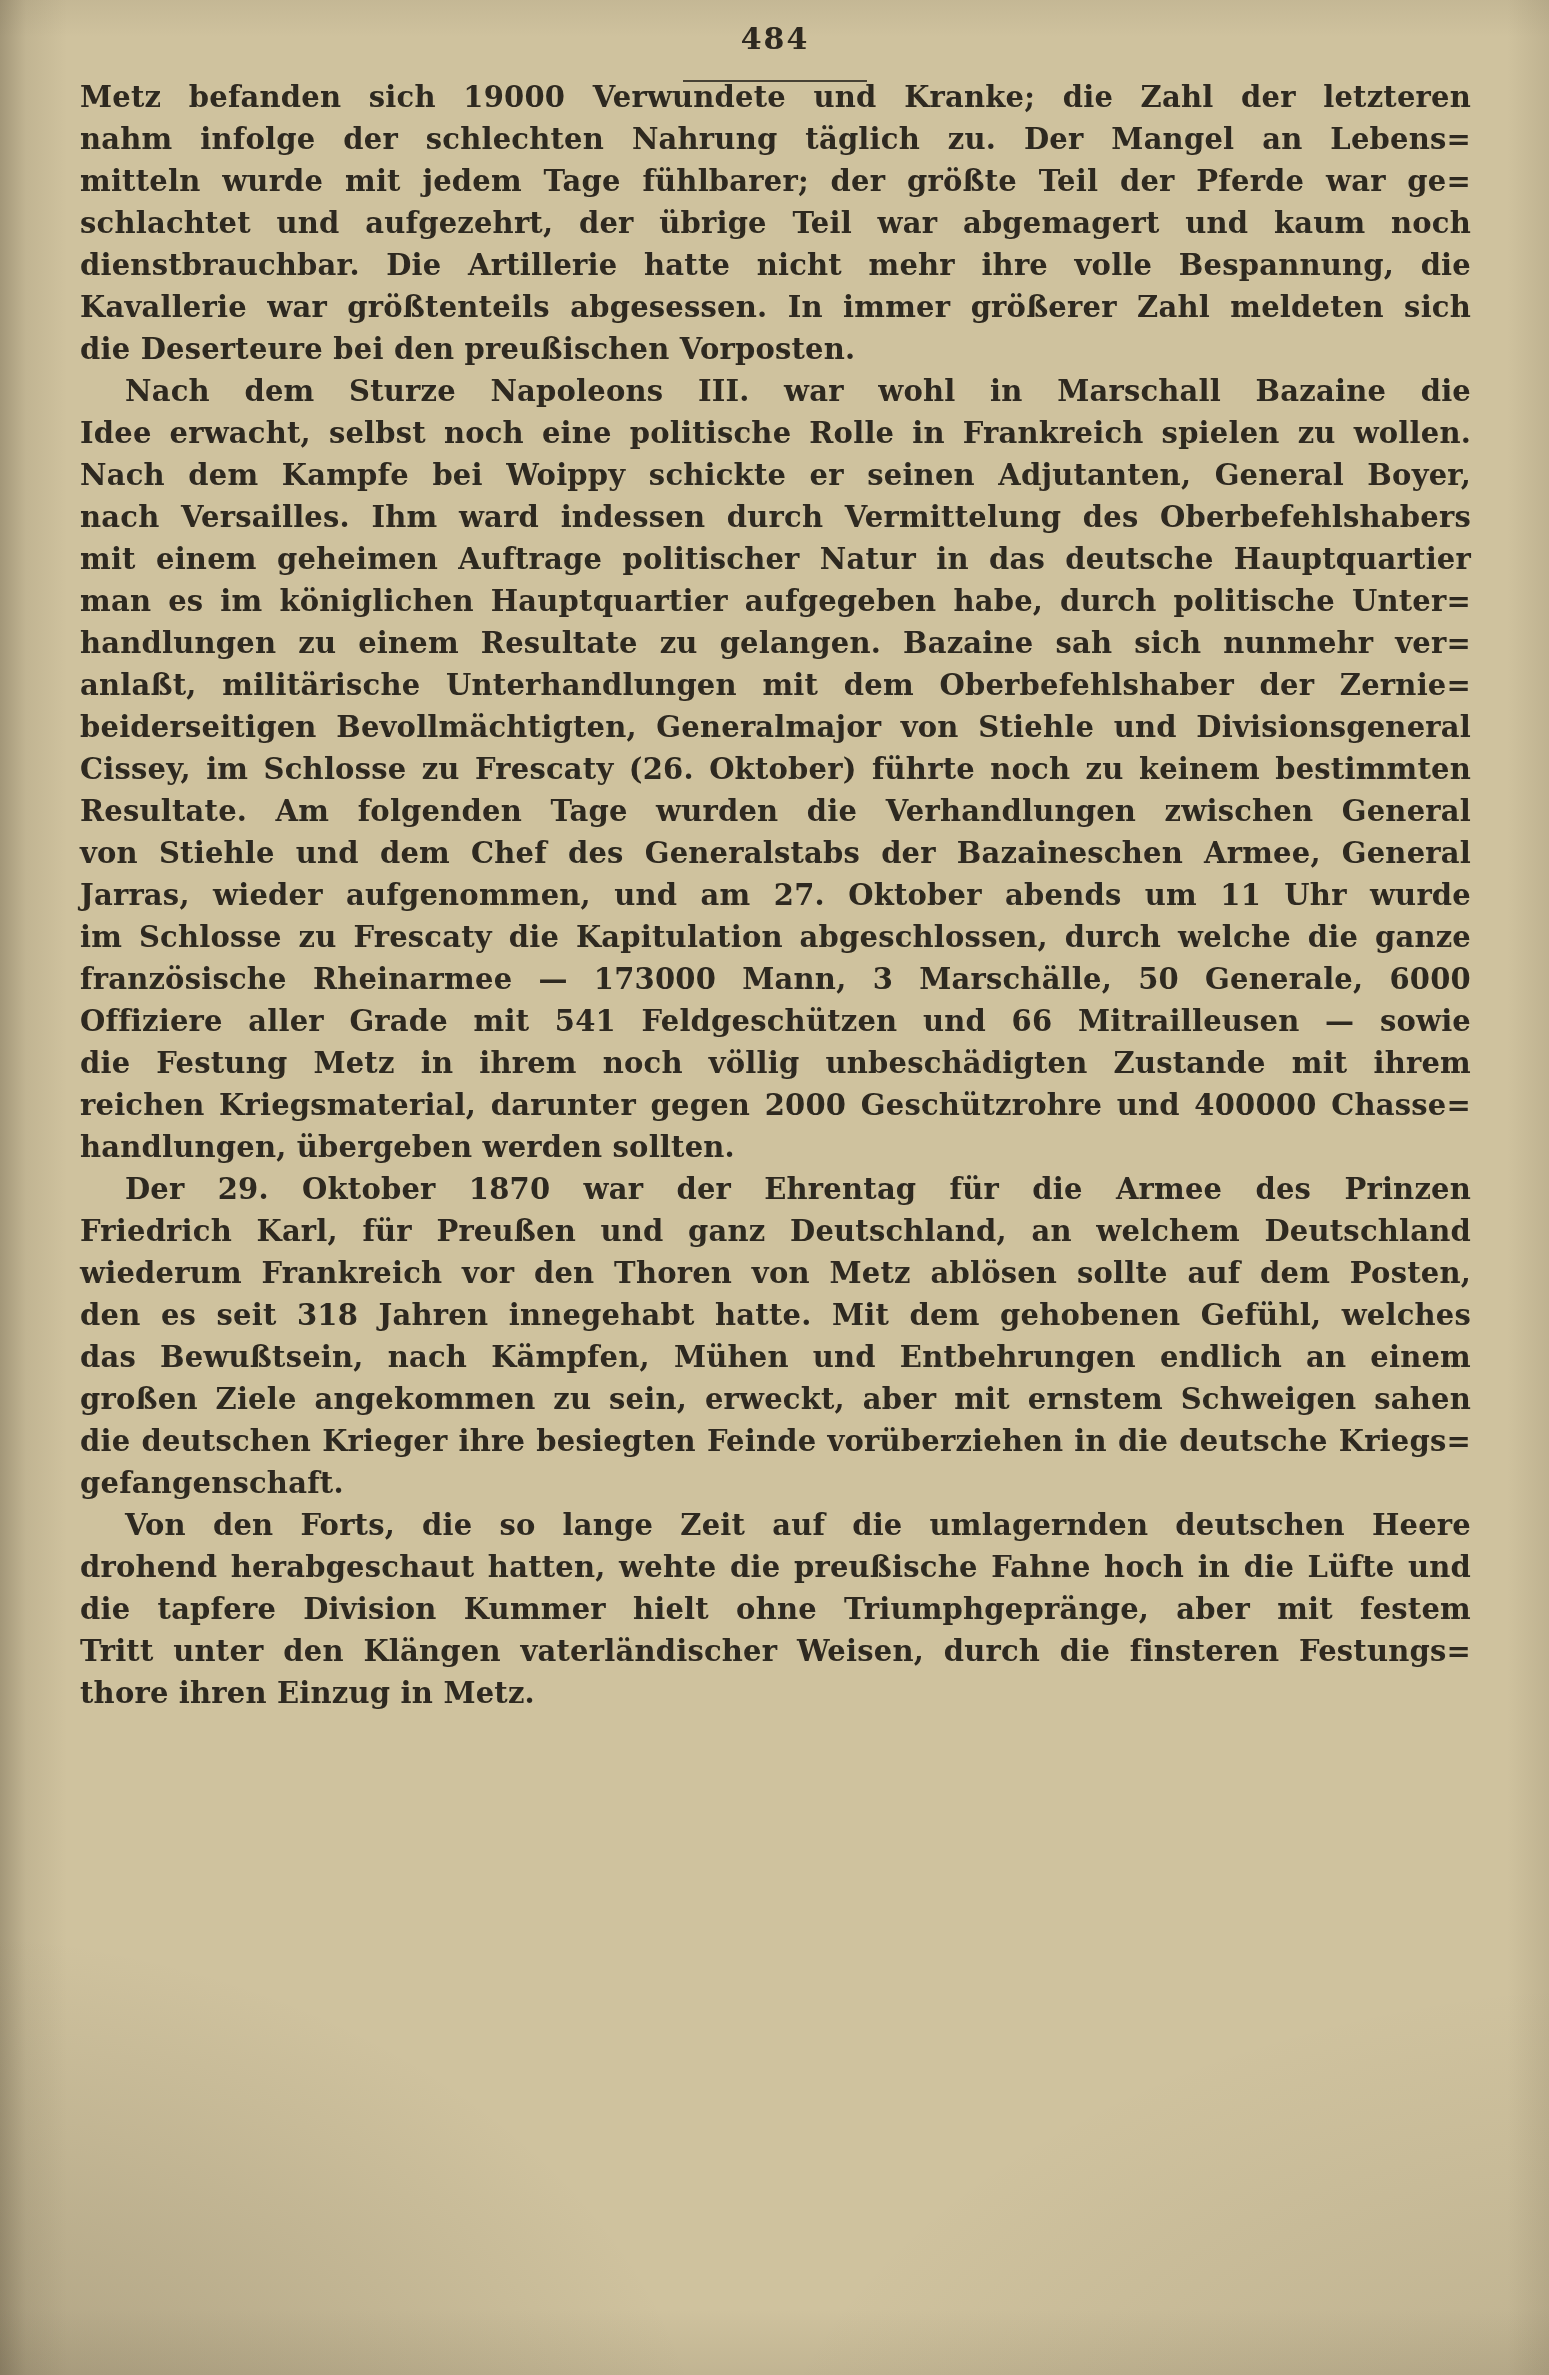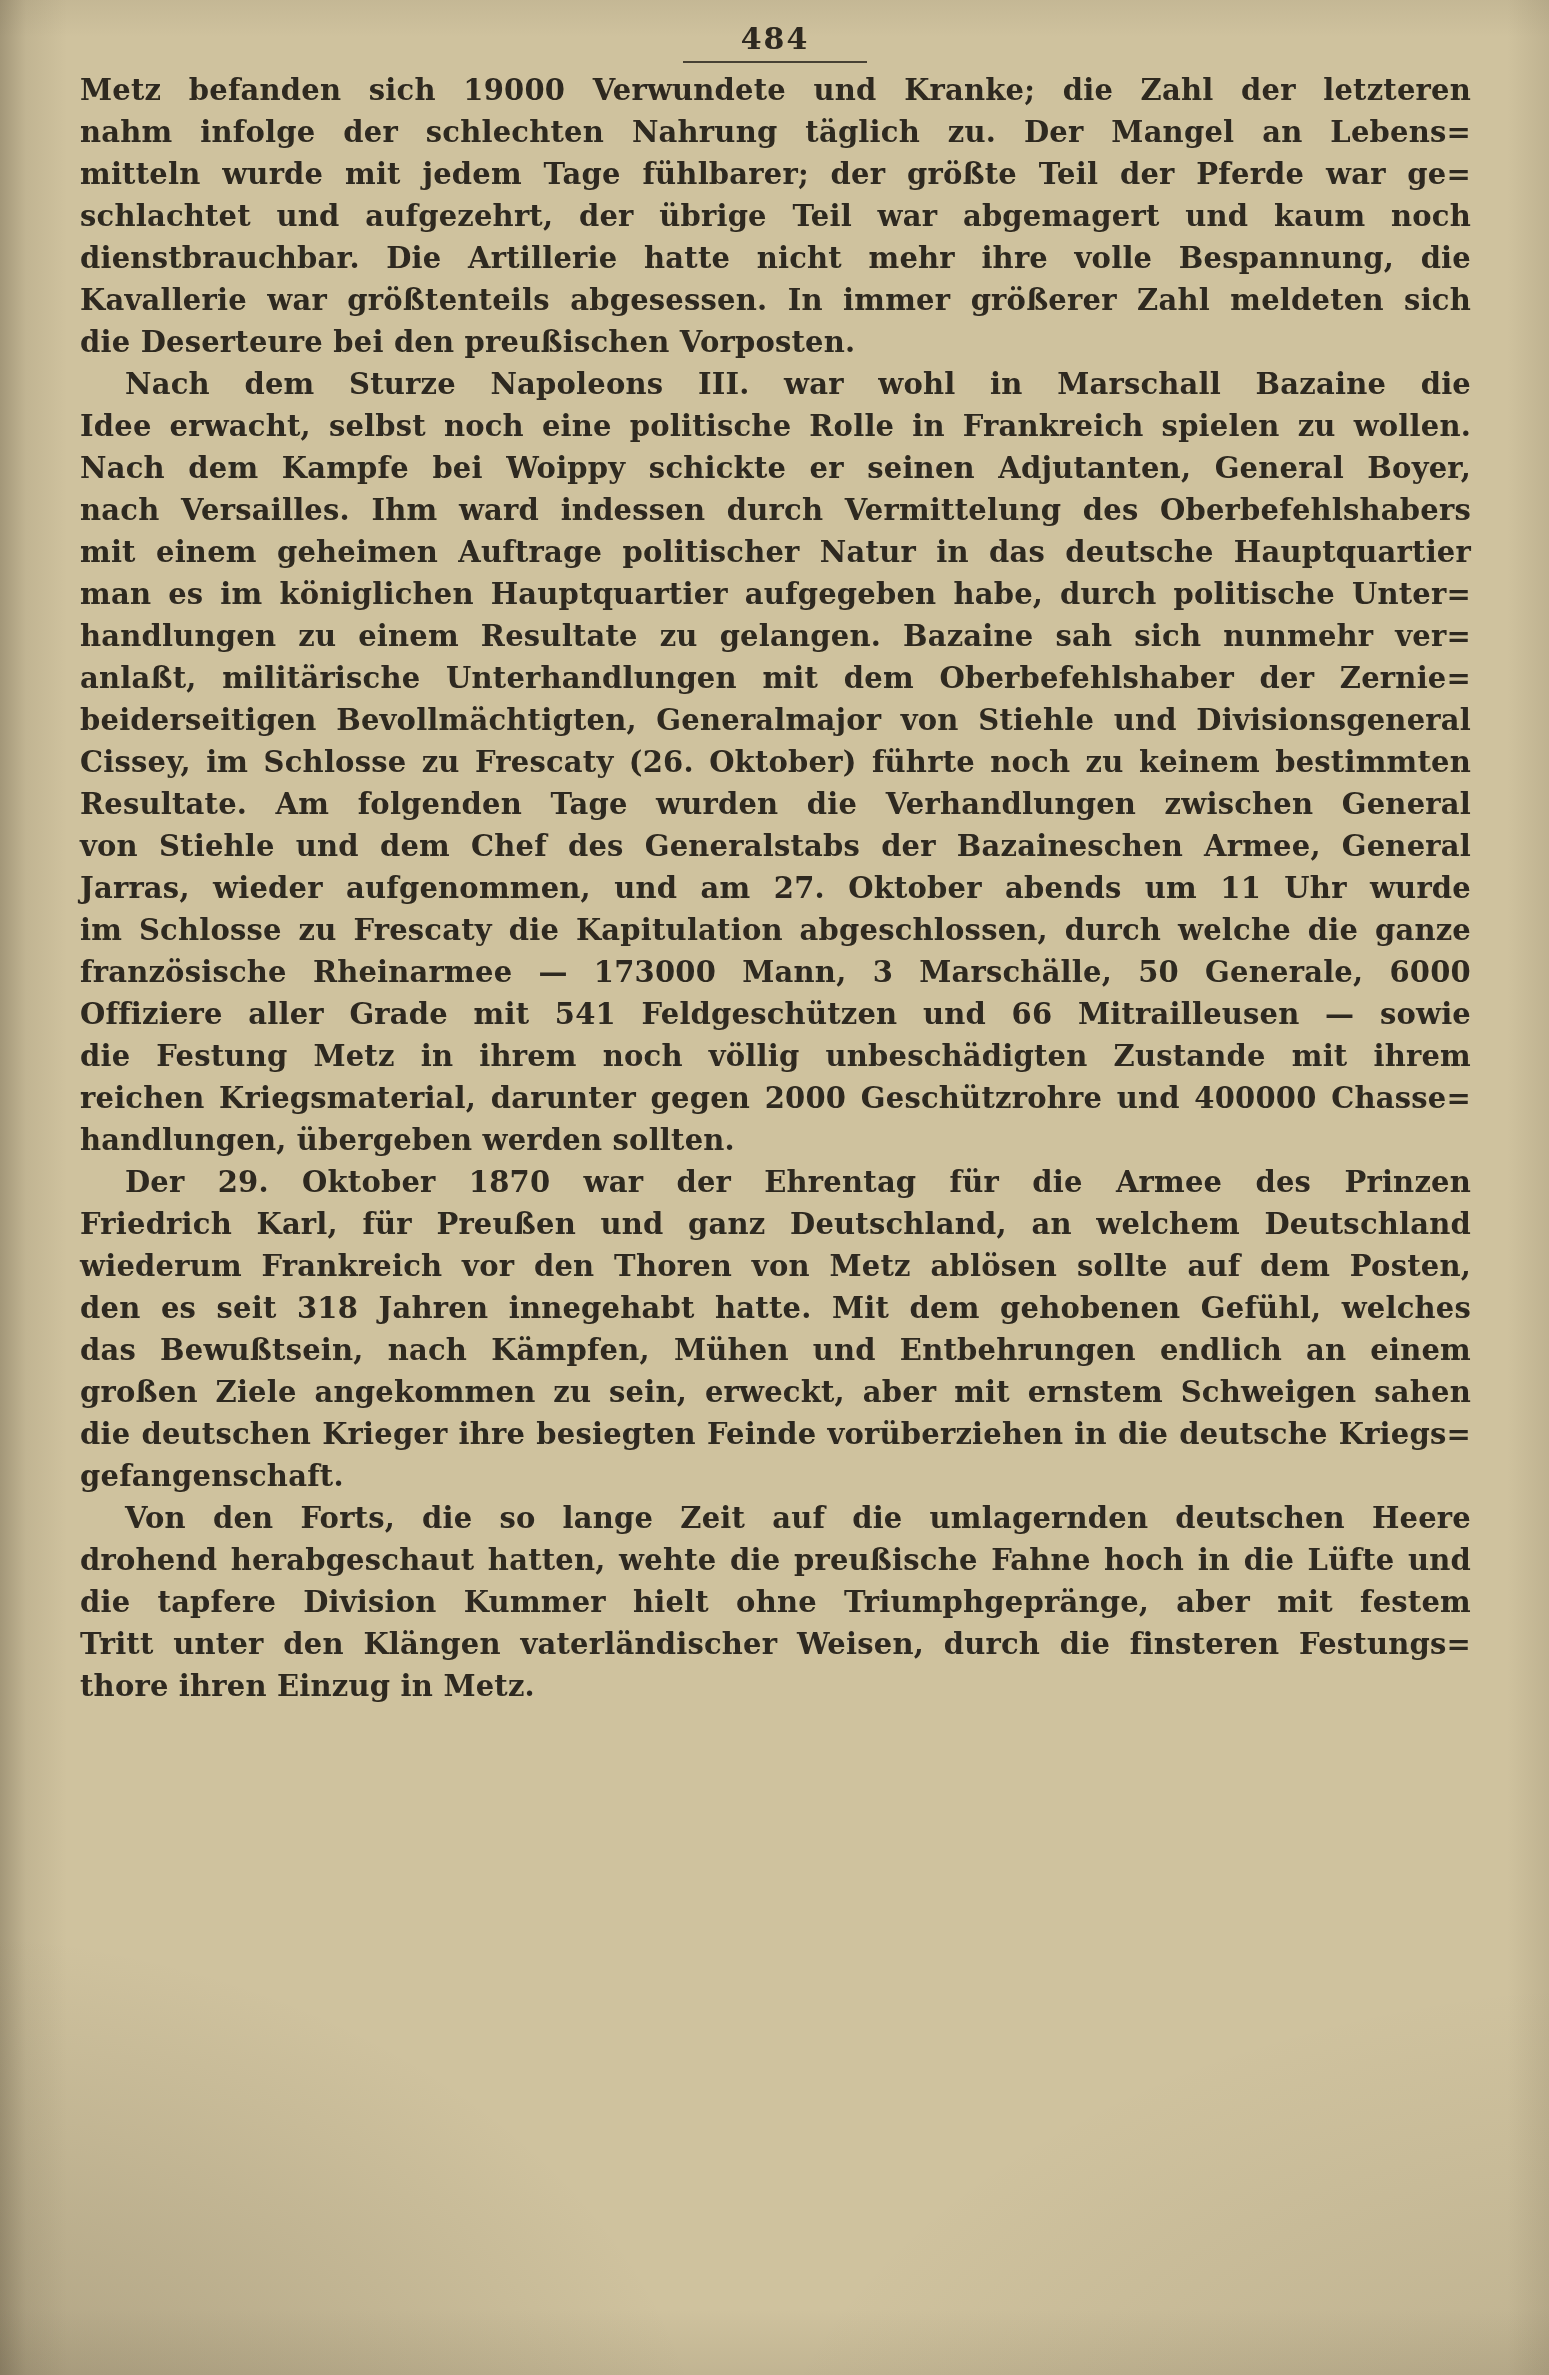--- a/index.html
+++ b/index.html
@@ -35,26 +35,26 @@
     top: 20.6px;
     left: 0;
     width: 100%;
     text-align: center;
   }
   .page-number {
     display: inline-block;
     font-size: 30px;
     font-weight: bold;
     letter-spacing: 1.9px;
-    padding: 0 58px 5px 58px;
+    padding: 0 58px 24px 58px;
     border-bottom: 2.8px solid rgba(47, 42, 33, 0.85);
   }
   .text-block {
     position: absolute;
-    top: 69px;
+    top: 76px;
     left: 80px;
     width: 1391px;
     font-size: 29px;
     font-weight: bold;
     line-height: 42px;
     letter-spacing: 0.2px;
   }
   .paragraph {
     margin: 0;
   }

